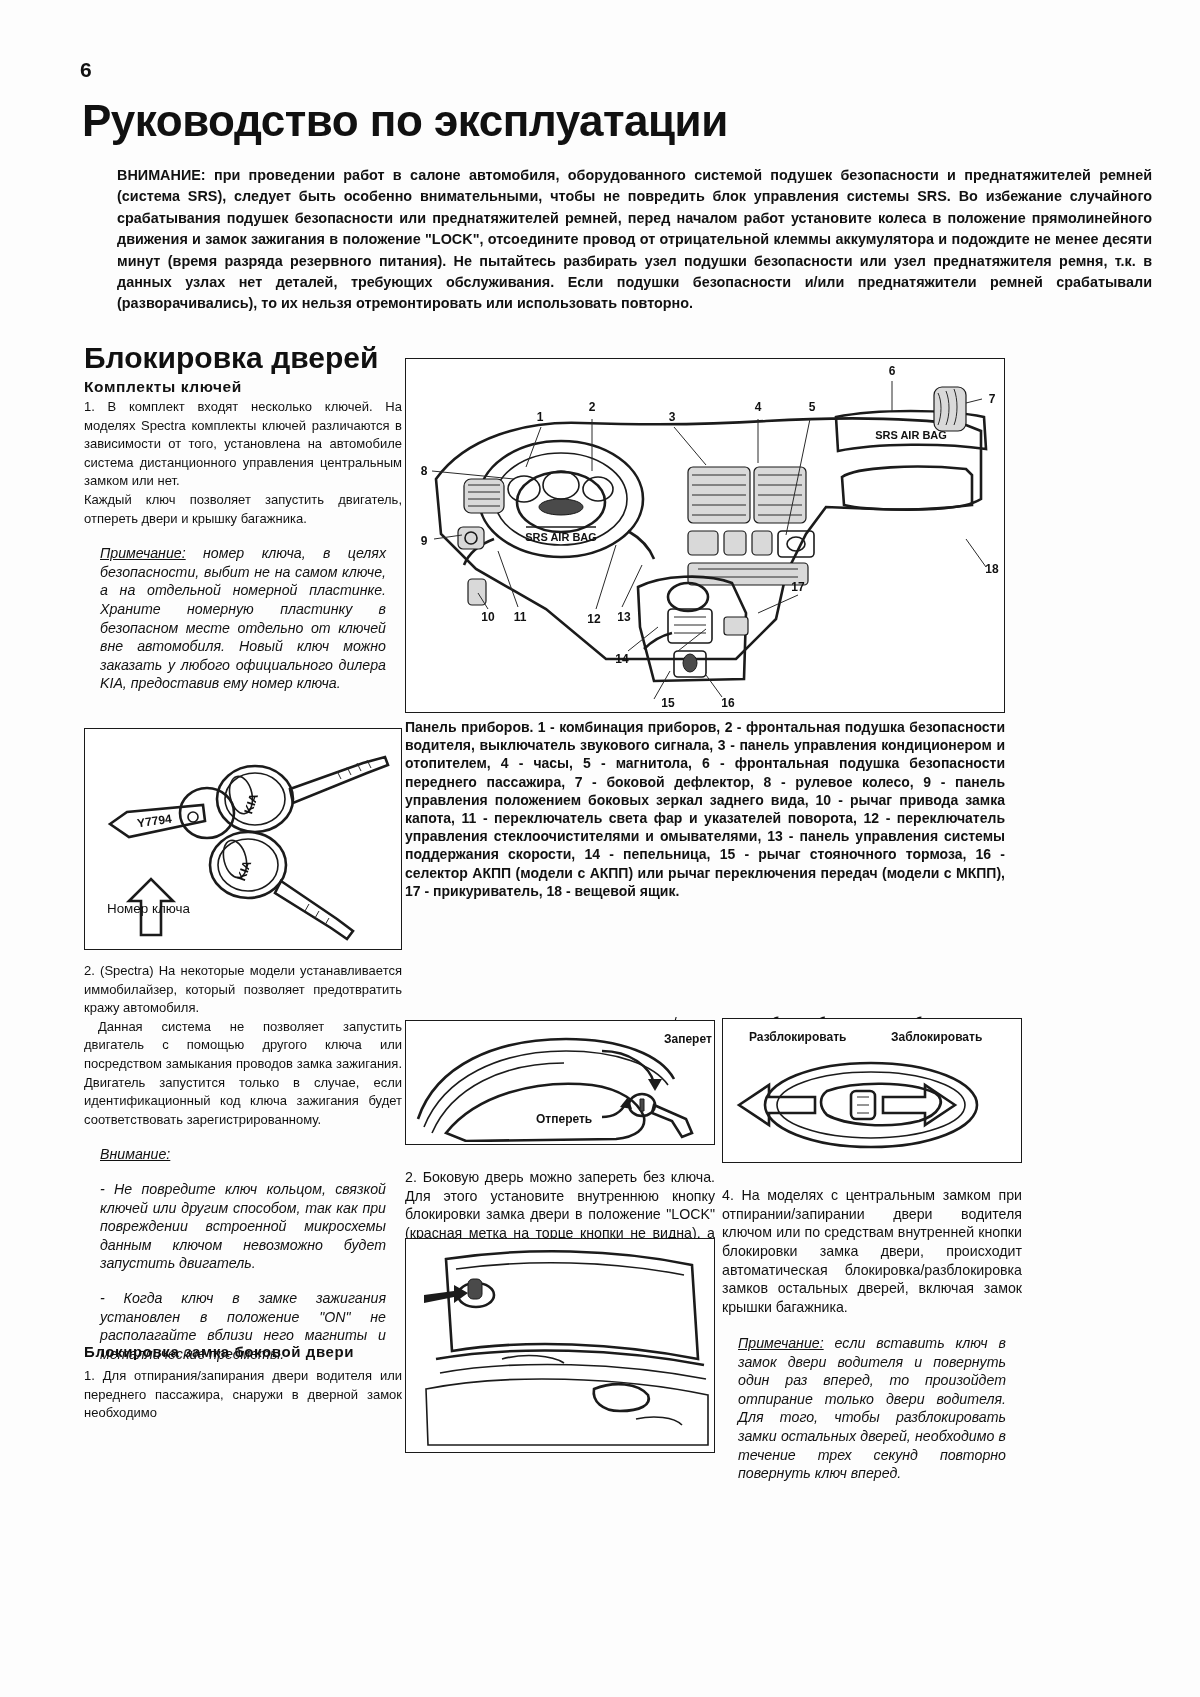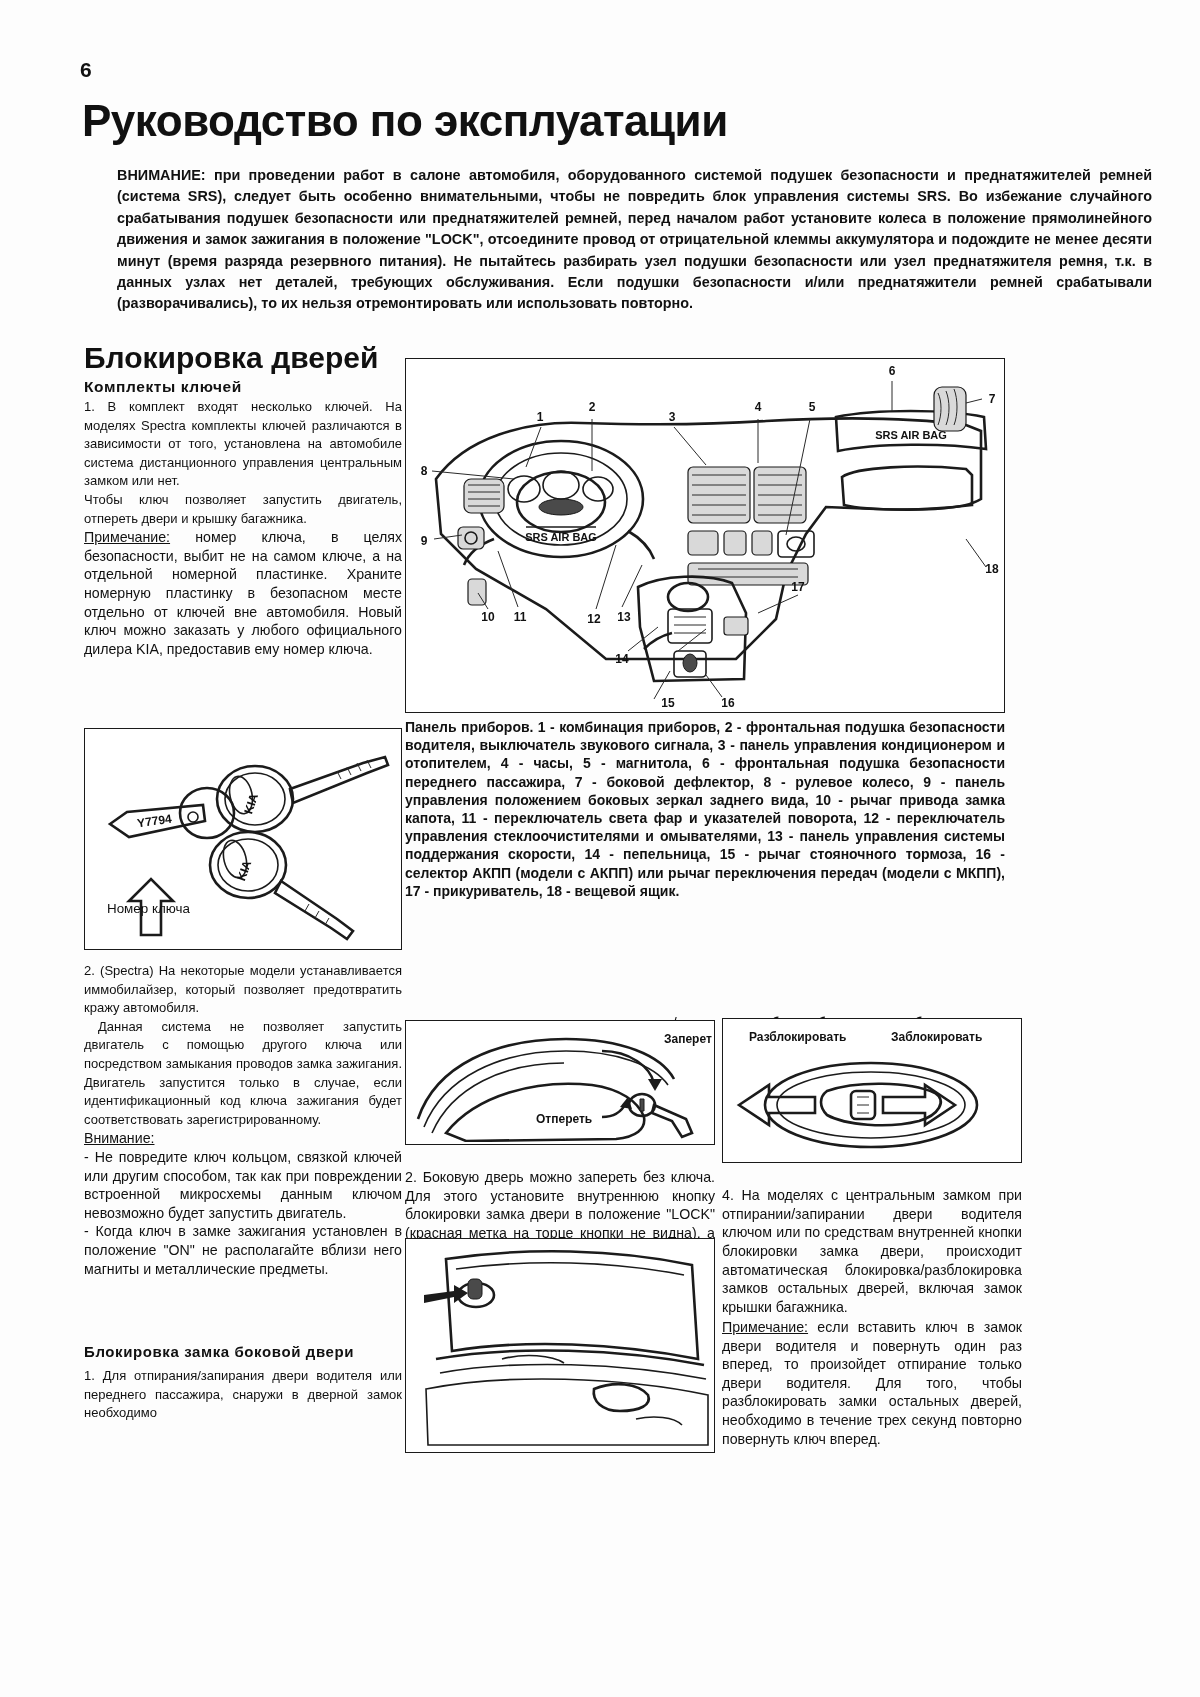--- a/index.html
+++ b/index.html
@@ -41,22 +41,22 @@
   }
   h3.sub {
     font-size:15.5px; font-weight:bold; margin:0 0 2px 0; line-height:19px;
     letter-spacing:0.6px;
   }
   p.body {
     font-size:13px; line-height:18.6px; margin:0 0 0 0;
     text-align:justify; text-justify:inter-word;
   }
   p.note {
-    font-size:14.2px; line-height:18.6px; margin:0;
-    text-align:justify;
+    font-size:14.2px; line-height:18.6px; margin:16px;
+    font-style:italic; text-align:justify;
   }
   p.indent { text-indent:14px; }
   .u { text-decoration:underline; }
 
   
   .figbox {
     position:absolute; border:1.6px solid #1a1a1a; background:#fff;
   }
   .fig-keys { left:84px; top:728px; width:318px; height:222px; }
   .fig-dash { left:405px; top:358px; width:600px; height:355px; }
@@ -91,21 +91,21 @@
   <div class="page-number">6</div>
 
   <div class="doc-title">Руководство по эксплуатации</div>
 
   <div class="warning">ВНИМАНИЕ: при проведении работ в салоне автомобиля, оборудованного системой подушек безопасности и преднатяжителей ремней (система SRS), следует быть особенно внимательными, чтобы не повредить блок управления системы SRS. Во избежание случайного срабатывания подушек безопасности или преднатяжителей ремней, перед началом работ установите колеса в положение прямолинейного движения и замок зажигания в положение "LOCK", отсоедините провод от отрицательной клеммы аккумулятора и подождите не менее десяти минут (время разряда резервного питания). Не пытайтесь разбирать узел подушки безопасности или узел преднатяжителя ремня, т.к. в данных узлах нет деталей, требующих обслуживания. Если подушки безопасности и/или преднатяжители ремней срабатывали (разворачивались), то их нельзя отремонтировать или использовать повторно.</div>
 
   <div class="col-left" style="top:345px;height:380px;">
     <h2 class="sec">Блокировка дверей</h2>
     <h3 class="sub">Комплекты ключей</h3>
     <p class="body">1. В комплект входят несколько ключей. На моделях Spectra комплекты ключей различаются в зависимости от того, установлена на автомобиле система дистанционного управления центральным замком или нет.</p>
-    <p class="body">Чтобы ключ позволяет запустить двигатель, отпереть двери и крышку багажника.</p>
+    <p class="body">Каждый ключ позволяет запустить двигатель, отпереть двери и крышку багажника.</p>
     <p class="note"><span class="u">Примечание:</span><span> номер ключа, в целях безопасности, выбит не на самом ключе, а на отдельной номерной пластинке. Храните номерную пластинку в безопасном месте отдельно от ключей вне автомобиля. Новый ключ можно заказать у любого официального дилера KIA, предоставив ему номер ключа.</span></p>
   </div>
 
   <div class="figbox fig-keys">
     <svg width="314" height="218" viewBox="0 0 314 218">
 
       <ellipse cx="122" cy="84" rx="27" ry="25" class="st2"></ellipse>
 
       <ellipse cx="170" cy="70" rx="38" ry="33" class="st2"></ellipse>
       <ellipse cx="170" cy="70" rx="30" ry="26" class="st"></ellipse>

